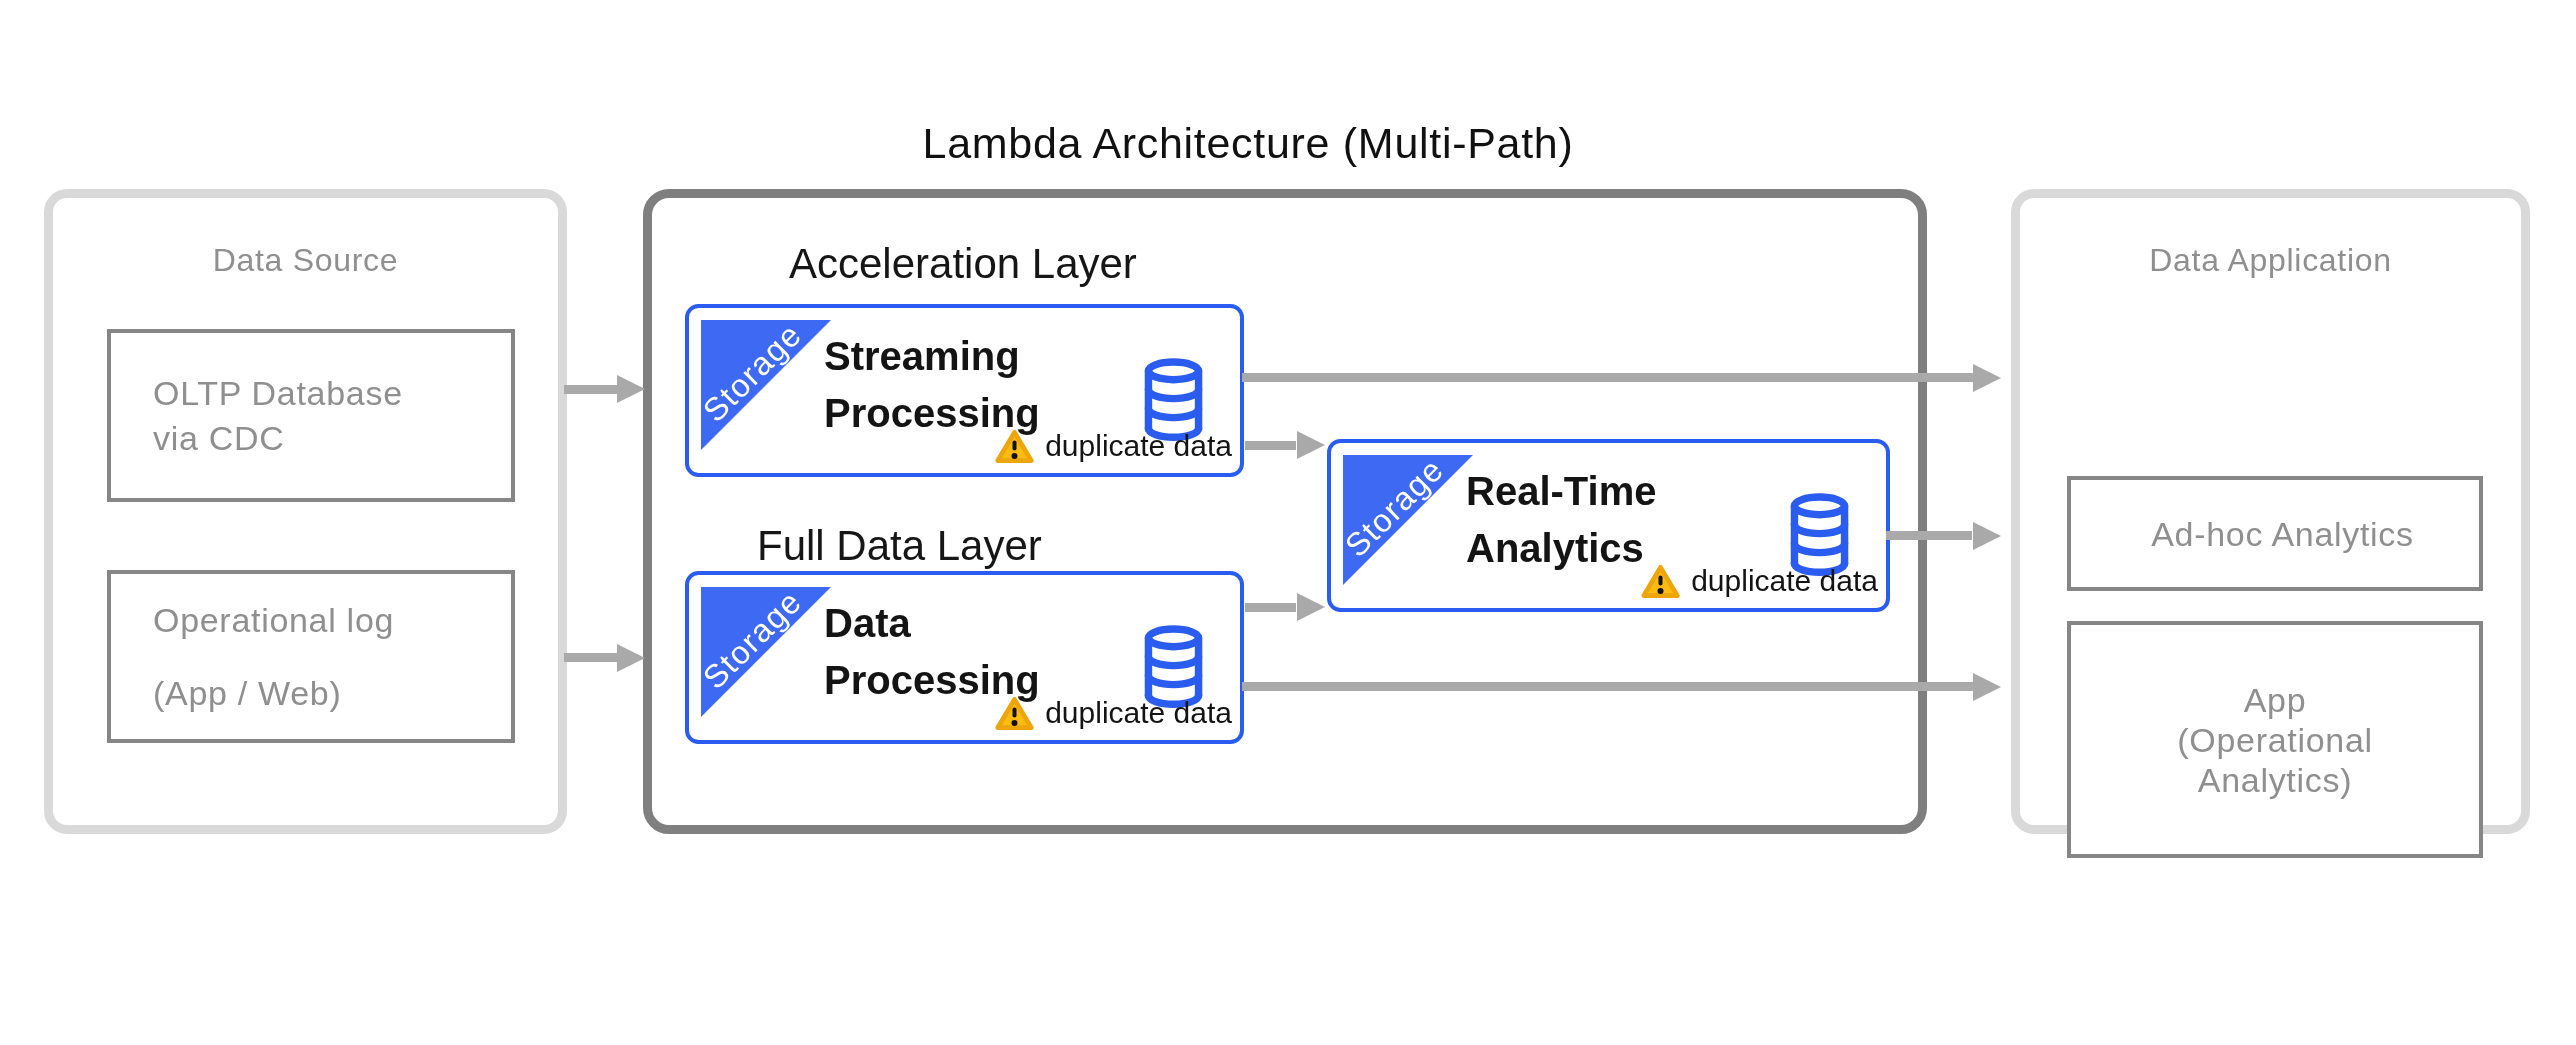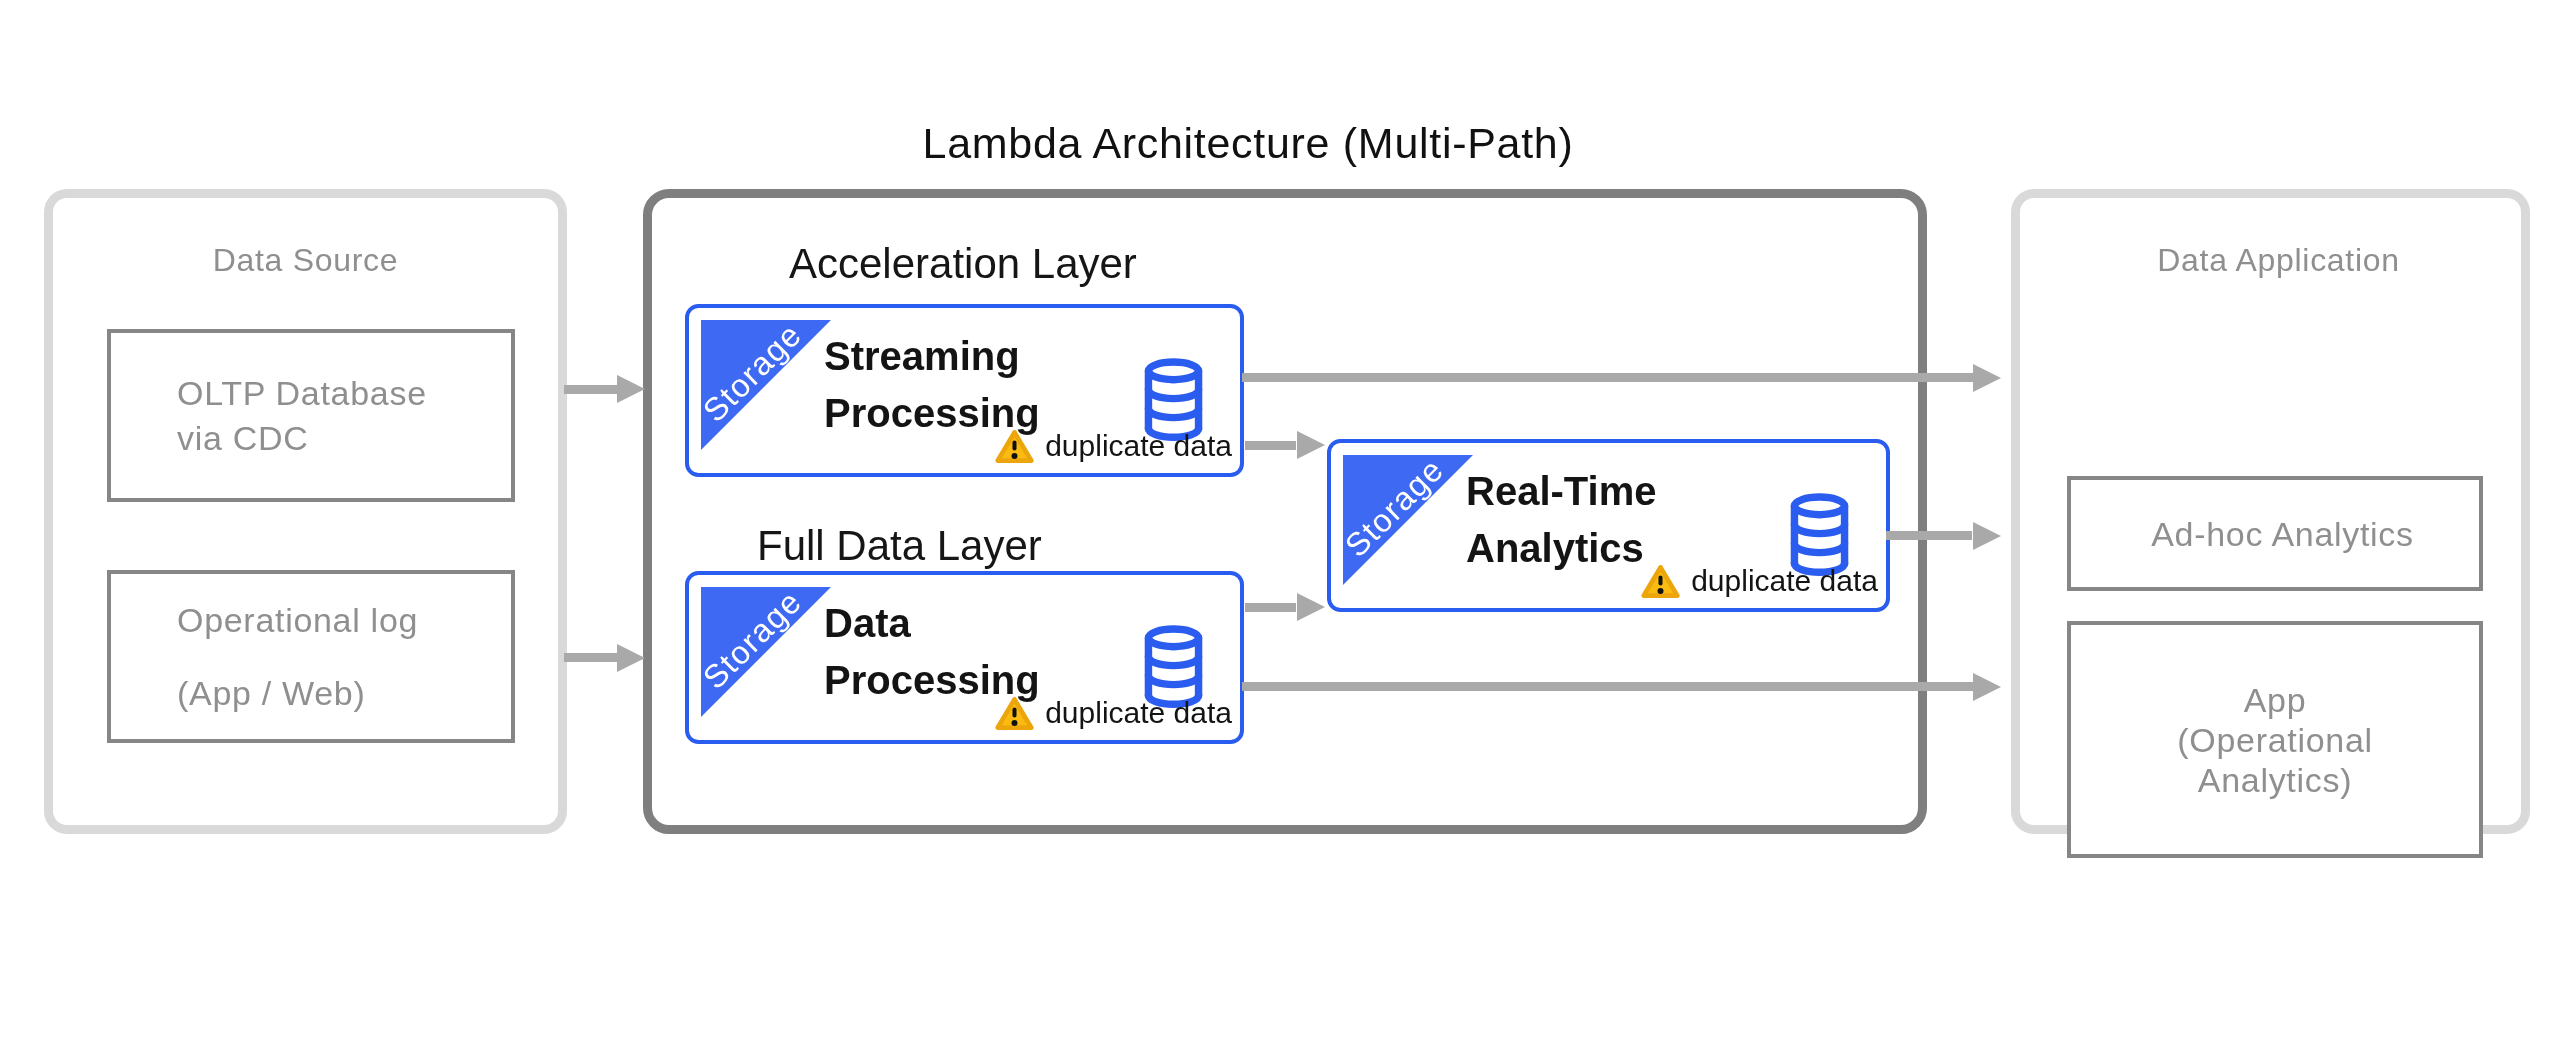--- a/index.html
+++ b/index.html
@@ -35,21 +35,21 @@
     text-align:center;font-size:32px;color:var(--gray-text);letter-spacing:0.7px;white-space:nowrap;
   }
   .layer-label{
     font-size:42px;color:#161616;white-space:nowrap;
   }
   .gray-box{
     border:4px solid var(--box-border);background:#ffffff;
     display:flex;flex-direction:column;justify-content:center;
     font-size:34px;line-height:45px;color:var(--gray-text);letter-spacing:0.7px;
   }
-  .gray-box.left-text{padding-left:66px;text-align:left;}
+  .gray-box.left-text{padding-left:42px;text-align:left;}
   .gray-box.center-text{text-align:center;line-height:40px;}
   .proc-box{
     border:4.7px solid var(--accent-blue);border-radius:13.5px;background:#ffffff;
   }
   .ribbon{left:12px;top:12px;}
   .ribbon-tri{fill:var(--ribbon-blue);}
   .ribbon-text{
     fill:#ffffff;font-size:48px;letter-spacing:2px;
     font-family:"Liberation Sans", sans-serif;
   }
@@ -172,21 +172,21 @@
       <svg width="39" height="35" viewBox="0 0 58 52">
         <path class="warn-tri" d="M29 5 L54 47 L4 47 Z"></path>
         <rect class="warn-mark" x="26" y="17" width="6" height="15" rx="3"></rect>
         <circle class="warn-mark" cx="29" cy="40" r="4.5"></circle>
       </svg>
       <span>duplicate data</span>
     </div>
   </div>
 
   <div class="abs panel" style="left:2011px;top:189px;width:519px;height:645px;"></div>
-  <div class="abs panel-label" style="left:2011px;top:242px;width:519px;margin-left:8px;">Data Application</div>
+  <div class="abs panel-label" style="left:2011px;top:242px;width:519px;">Data Application</div>
 
 
   <div class="abs gray-box center-text" style="left:2067px;top:476px;width:416px;height:115px;padding-left:15px;">
     <span>Ad-hoc Analytics</span>
   </div>
 
   <div class="abs gray-box center-text" style="left:2067px;top:621px;width:416px;height:237px;">
     <span>App</span>
     <span>(Operational</span>
     <span>Analytics)</span>

